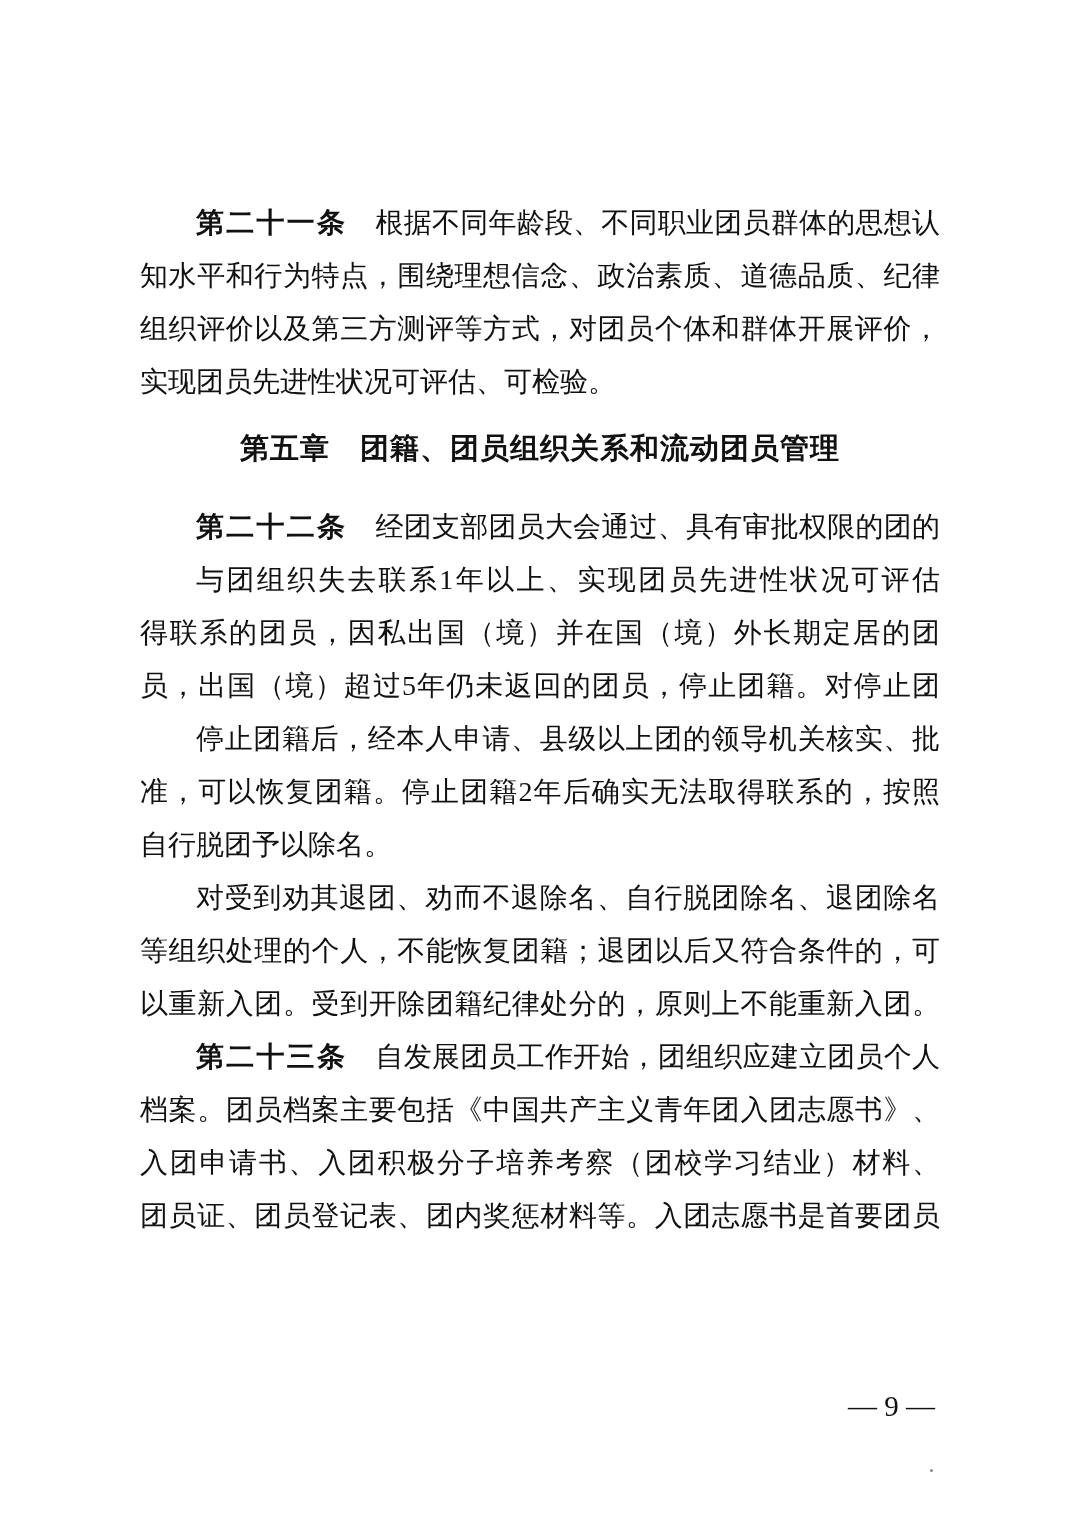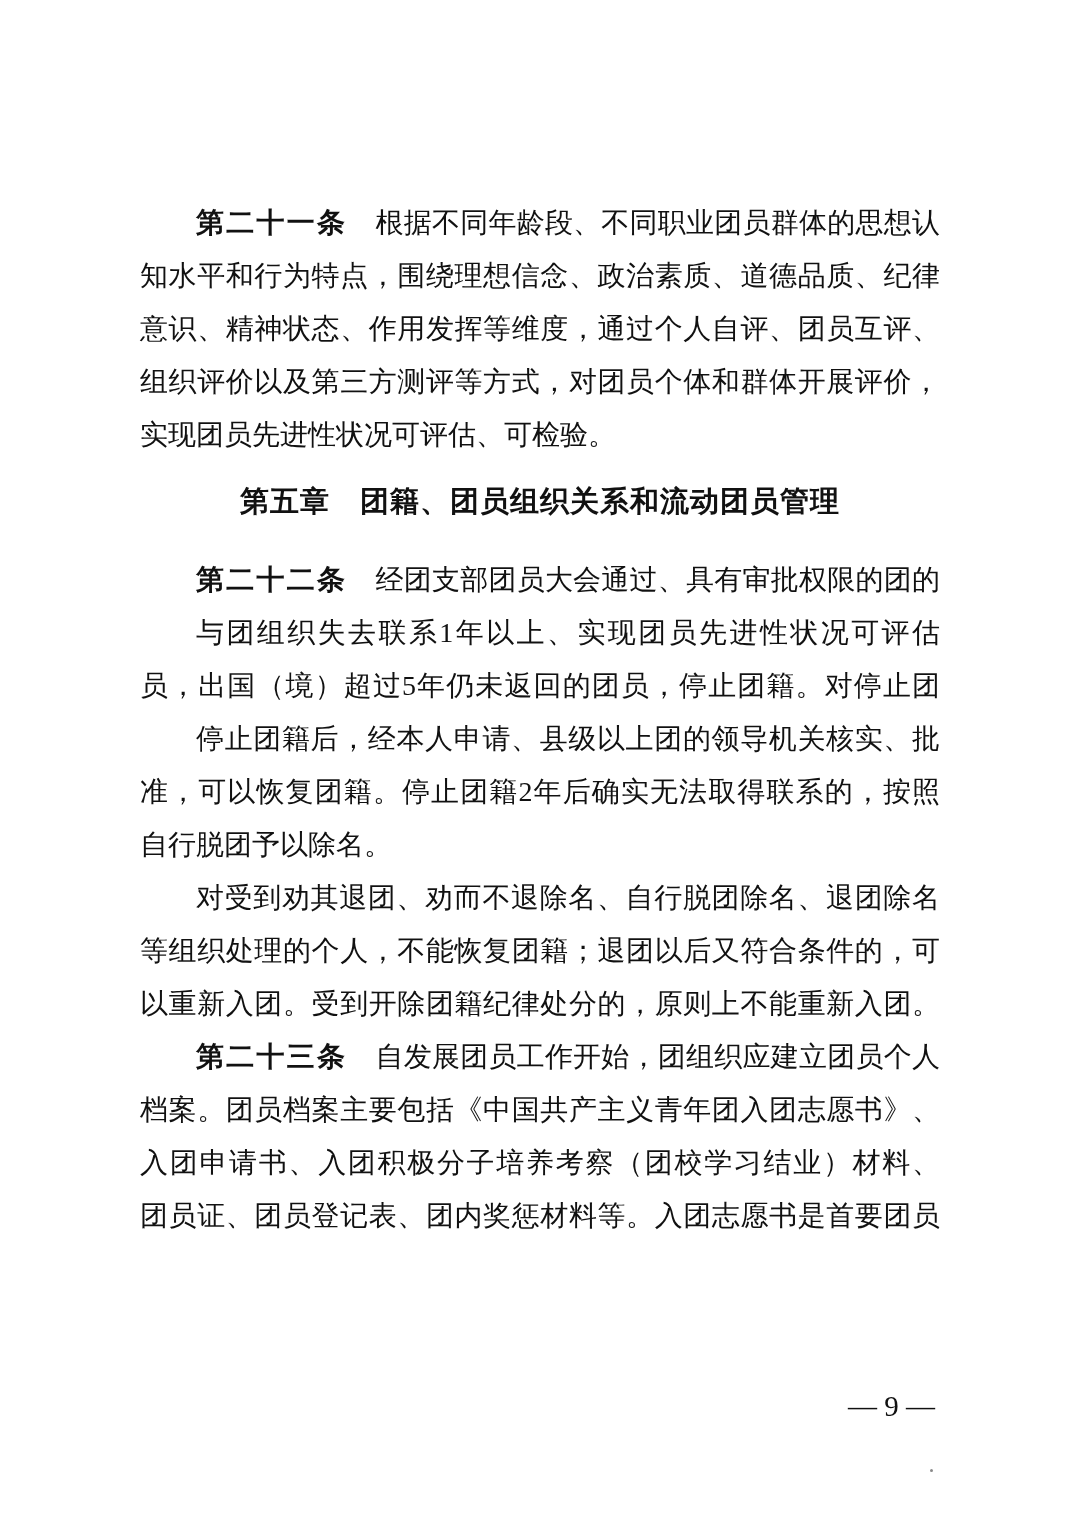--- a/index.html
+++ b/index.html
@@ -77,28 +77,28 @@
   }
 </style>
 </head>
 <body>
 
 <div class="page">
   <div class="content">
 
     <div class="line just indent"><span class="art">第二十一条</span><span>　根据不同年龄段、不同职业团员群体的思想认</span></div>
     <div class="line just"><span>知水平和行为特点，围绕理想信念、政治素质、道德品质、纪律</span></div>
-    <div class="line just"><span>意识、精神状态、作用发挥等维度，通过个人自评、团员互评、</span></div>
     <div class="line just"><span>组织评价以及第三方测评等方式，对团员个体和群体开展评价，</span></div>
     <div class="line end"><span>实现团员先进性状况可评估、可检验。</span></div>
 
     <div class="chapter"><span>第五章</span><span>　团籍、团员组织关系和流动团员管理</span></div>
 
     <div class="line just indent"><span class="art">第二十二条</span><span>　经团支部团员大会通过、具有审批权限的团的</span></div>
     <div class="line just indent"><span>与团组织失去联系1年以上、实现团员先进性状况可评估</span></div>
+    <div class="line just"><span>得联系的团员，因私出国（境）并在国（境）外长期定居的团</span></div>
     <div class="line just"><span>员，出国（境）超过5年仍未返回的团员，停止团籍。对停止团</span></div>
     <div class="line just indent"><span>停止团籍后，经本人申请、县级以上团的领导机关核实、批</span></div>
     <div class="line just"><span>准，可以恢复团籍。停止团籍2年后确实无法取得联系的，按照</span></div>
     <div class="line end"><span>自行脱团予以除名。</span></div>
     <div class="line just indent"><span>对受到劝其退团、劝而不退除名、自行脱团除名、退团除名</span></div>
     <div class="line just"><span>等组织处理的个人，不能恢复团籍；退团以后又符合条件的，可</span></div>
     <div class="line just"><span>以重新入团。受到开除团籍纪律处分的，原则上不能重新入团。</span></div>
     <div class="line just indent"><span class="art">第二十三条</span><span>　自发展团员工作开始，团组织应建立团员个人</span></div>
     <div class="line just"><span>档案。团员档案主要包括《中国共产主义青年团入团志愿书》、</span></div>
     <div class="line just"><span>入团申请书、入团积极分子培养考察（团校学习结业）材料、</span></div>

